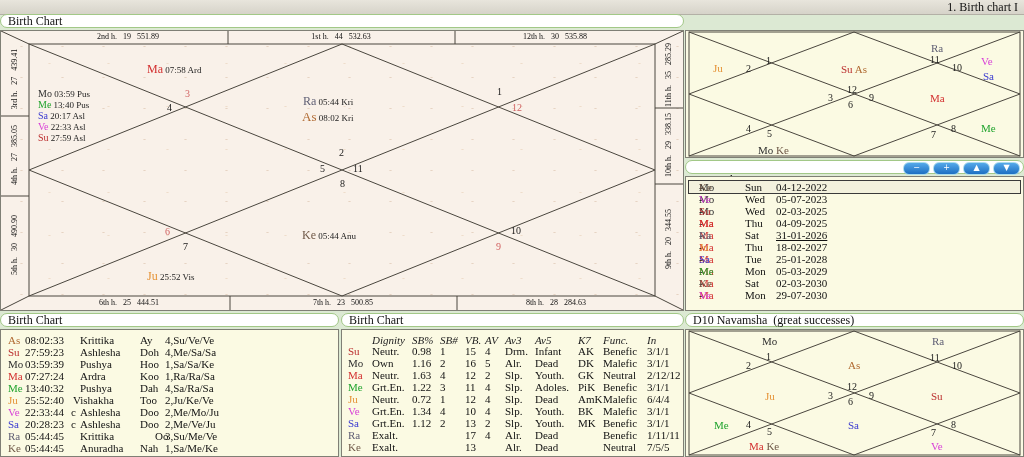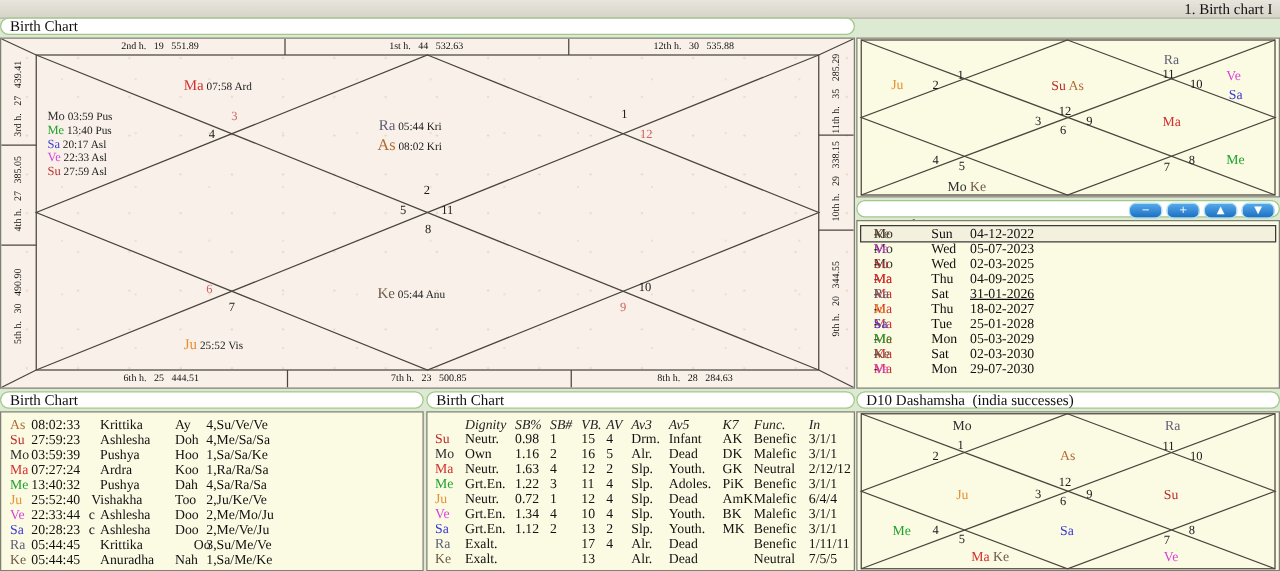--- a/index.html
+++ b/index.html
@@ -217,39 +217,39 @@
       <div class="trow" style="top: 51px;"><span style="color: rgb(31, 163, 44); left: 6px;">Me</span><span style="color: rgb(17, 17, 17); left: 30px;">Grt.En.</span><span style="color: rgb(17, 17, 17); left: 70px;">1.22</span><span style="color: rgb(17, 17, 17); left: 98px;">3</span><span style="color: rgb(17, 17, 17); left: 123px;">11</span><span style="color: rgb(17, 17, 17); left: 143px;">4</span><span style="color: rgb(17, 17, 17); left: 163px;">Slp.</span><span style="color: rgb(17, 17, 17); left: 193px;">Adoles.</span><span style="color: rgb(17, 17, 17); left: 236px;">PiK</span><span style="color: rgb(17, 17, 17); left: 261px;">Benefic</span><span style="color: rgb(17, 17, 17); left: 305px;">3/1/1</span></div>
       <div class="trow" style="top: 63px;"><span style="color: rgb(229, 146, 53); left: 6px;">Ju</span><span style="color: rgb(17, 17, 17); left: 30px;">Neutr.</span><span style="color: rgb(17, 17, 17); left: 70px;">0.72</span><span style="color: rgb(17, 17, 17); left: 98px;">1</span><span style="color: rgb(17, 17, 17); left: 123px;">12</span><span style="color: rgb(17, 17, 17); left: 143px;">4</span><span style="color: rgb(17, 17, 17); left: 163px;">Slp.</span><span style="color: rgb(17, 17, 17); left: 193px;">Dead</span><span style="color: rgb(17, 17, 17); left: 236px;">AmK</span><span style="color: rgb(17, 17, 17); left: 261px;">Malefic</span><span style="color: rgb(17, 17, 17); left: 305px;">6/4/4</span></div>
       <div class="trow" style="top: 75px;"><span style="color: rgb(216, 63, 216); left: 6px;">Ve</span><span style="color: rgb(17, 17, 17); left: 30px;">Grt.En.</span><span style="color: rgb(17, 17, 17); left: 70px;">1.34</span><span style="color: rgb(17, 17, 17); left: 98px;">4</span><span style="color: rgb(17, 17, 17); left: 123px;">10</span><span style="color: rgb(17, 17, 17); left: 143px;">4</span><span style="color: rgb(17, 17, 17); left: 163px;">Slp.</span><span style="color: rgb(17, 17, 17); left: 193px;">Youth.</span><span style="color: rgb(17, 17, 17); left: 236px;">BK</span><span style="color: rgb(17, 17, 17); left: 261px;">Malefic</span><span style="color: rgb(17, 17, 17); left: 305px;">3/1/1</span></div>
       <div class="trow" style="top: 87px;"><span style="color: rgb(58, 58, 208); left: 6px;">Sa</span><span style="color: rgb(17, 17, 17); left: 30px;">Grt.En.</span><span style="color: rgb(17, 17, 17); left: 70px;">1.12</span><span style="color: rgb(17, 17, 17); left: 98px;">2</span><span style="color: rgb(17, 17, 17); left: 123px;">13</span><span style="color: rgb(17, 17, 17); left: 143px;">2</span><span style="color: rgb(17, 17, 17); left: 163px;">Slp.</span><span style="color: rgb(17, 17, 17); left: 193px;">Youth.</span><span style="color: rgb(17, 17, 17); left: 236px;">MK</span><span style="color: rgb(17, 17, 17); left: 261px;">Benefic</span><span style="color: rgb(17, 17, 17); left: 305px;">3/1/1</span></div>
       <div class="trow" style="top: 99px;"><span style="color: rgb(96, 96, 117); left: 6px;">Ra</span><span style="color: rgb(17, 17, 17); left: 30px;">Exalt.</span><span style="color: rgb(17, 17, 17); left: 123px;">17</span><span style="color: rgb(17, 17, 17); left: 143px;">4</span><span style="color: rgb(17, 17, 17); left: 163px;">Alr.</span><span style="color: rgb(17, 17, 17); left: 193px;">Dead</span><span style="color: rgb(17, 17, 17); left: 261px;">Benefic</span><span style="color: rgb(17, 17, 17); left: 305px;">1/11/11</span></div>
       <div class="trow" style="top: 111px;"><span style="color: rgb(111, 88, 71); left: 6px;">Ke</span><span style="color: rgb(17, 17, 17); left: 30px;">Exalt.</span><span style="color: rgb(17, 17, 17); left: 123px;">13</span><span style="color: rgb(17, 17, 17); left: 163px;">Alr.</span><span style="color: rgb(17, 17, 17); left: 193px;">Dead</span><span style="color: rgb(17, 17, 17); left: 261px;">Neutral</span><span style="color: rgb(17, 17, 17); left: 305px;">7/5/5</span></div>
     </div>
 </div>
 
 <div class="panel" style="left:685px;top:313px;width:339px;height:144px">
-  <div class="pill">D10 Dashamsha  (india successes)</div>
+  <div class="pill">D10 Navamsha  (great successes)</div>
   <div class="content" id="d10-chart">
     <svg width="337" height="126" viewBox="0 0 337 126">
       <g stroke="#4a463e" stroke-width="1" fill="none">
         <rect x="3" y="1" width="331" height="124"></rect>
         <line x1="3" y1="1" x2="334" y2="125"></line>
         <line x1="334" y1="1" x2="3" y2="125"></line>
         <path d="M168,1 L334,63 L168,125 L3,63 Z"></path>
       </g>
     </svg>
     <div id="d10-items">
         <div class="ci" style="left: 76px; top: 4px;"><span class="dv" style="color: rgb(47, 47, 47);">Mo</span></div>
         <div class="ci" style="left: 162px; top: 28px;"><span class="dv" style="color: rgb(176, 106, 50);">As</span></div>
         <div class="ci" style="left: 246px; top: 4px;"><span class="dv" style="color: rgb(96, 96, 117);">Ra</span></div>
         <div class="ci" style="left: 79px; top: 59px;"><span class="dv" style="color: rgb(229, 146, 53);">Ju</span></div>
         <div class="ci" style="left: 245px; top: 59px;"><span class="dv" style="color: rgb(187, 46, 46);">Su</span></div>
         <div class="ci" style="left: 28px; top: 88px;"><span class="dv" style="color: rgb(31, 163, 44);">Me</span></div>
         <div class="ci" style="left: 162px; top: 88px;"><span class="dv" style="color: rgb(58, 58, 208);">Sa</span></div>
-        <div class="ci" style="left: 91px; top: 109px;"><span class="dv" style="color: rgb(211, 47, 47);">Ma</span><span class="dv" style="color: rgb(111, 88, 71);"> Ke</span></div>
+        <div class="ci" style="left: 63px; top: 109px;"><span class="dv" style="color: rgb(211, 47, 47);">Ma</span><span class="dv" style="color: rgb(111, 88, 71);"> Ke</span></div>
         <div class="ci" style="left: 245px; top: 109px;"><span class="dv" style="color: rgb(216, 63, 216);">Ve</span></div>
         <div class="num" style="left: 80px; top: 22px;">1</div>
         <div class="num" style="left: 60px; top: 31px;">2</div>
         <div class="num" style="left: 244px; top: 23px;">11</div>
         <div class="num" style="left: 266px; top: 31px;">10</div>
         <div class="num" style="left: 161px; top: 52px;">12</div>
         <div class="num" style="left: 142px; top: 61px;">3</div>
         <div class="num" style="left: 183px; top: 61px;">9</div>
         <div class="num" style="left: 162px; top: 67px;">6</div>
         <div class="num" style="left: 60px; top: 90px;">4</div>

